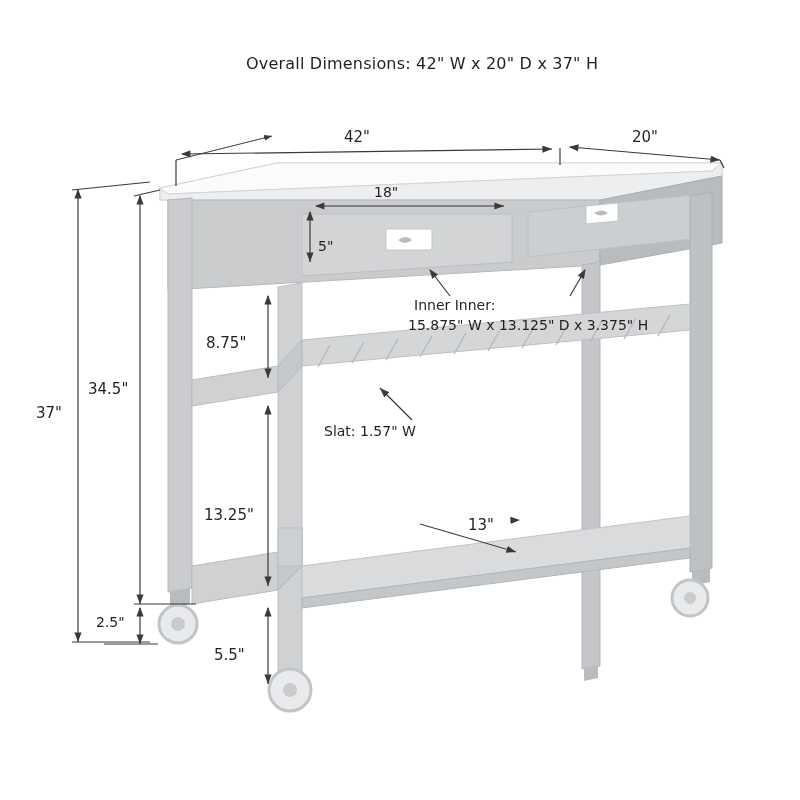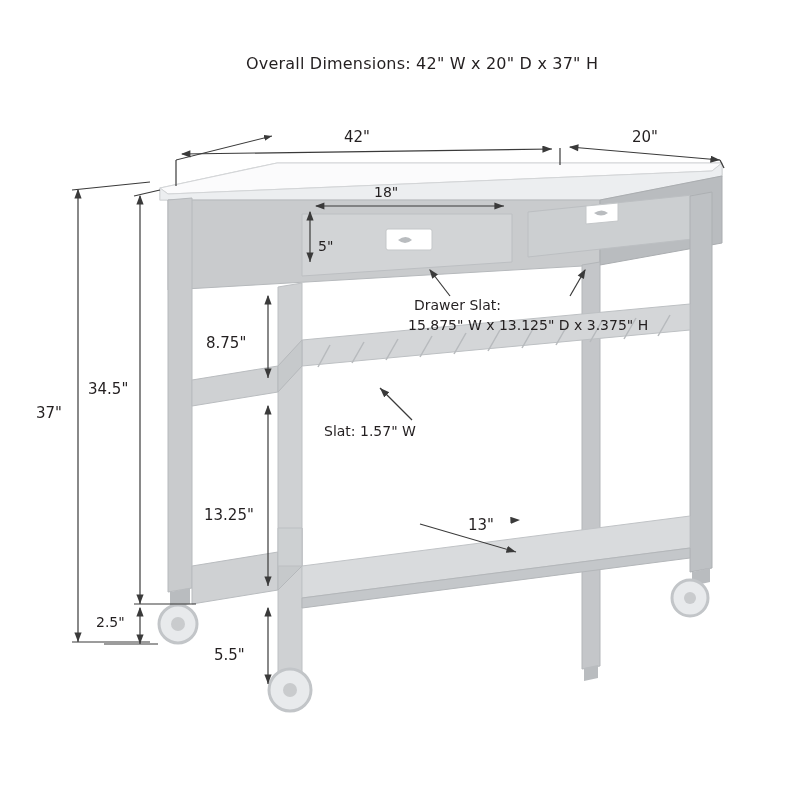--- a/index.html
+++ b/index.html
@@ -160,21 +160,21 @@
   <div class="label title" style="left:246px;top:54px;">Overall Dimensions: 42" W x 20" D x 37" H</div>
 
   <div class="label dim" style="left:344px;top:128px;">42"</div>
 
   <div class="label dim" style="left:632px;top:128px;">20"</div>
 
   <div class="label dim-sm" style="left:374px;top:184px;">18"</div>
 
   <div class="label dim-sm" style="left:318px;top:238px;">5"</div>
 
-  <div class="label note" style="left:414px;top:296px;">Drawer Slat:</div>
+  <div class="label note" style="left:414px;top:296px;">Inner Inner:</div>
   <div class="label note" style="left:408px;top:316px;">15.875" W x 13.125" D x 3.375" H</div>
 
   <div class="label dim" style="left:206px;top:334px;">8.75"</div>
 
   <div class="label note" style="left:324px;top:422px;">Slat: 1.57" W</div>
 
   <div class="label dim" style="left:204px;top:506px;">13.25"</div>
 
   <div class="label dim" style="left:468px;top:516px;">13"</div>
 

